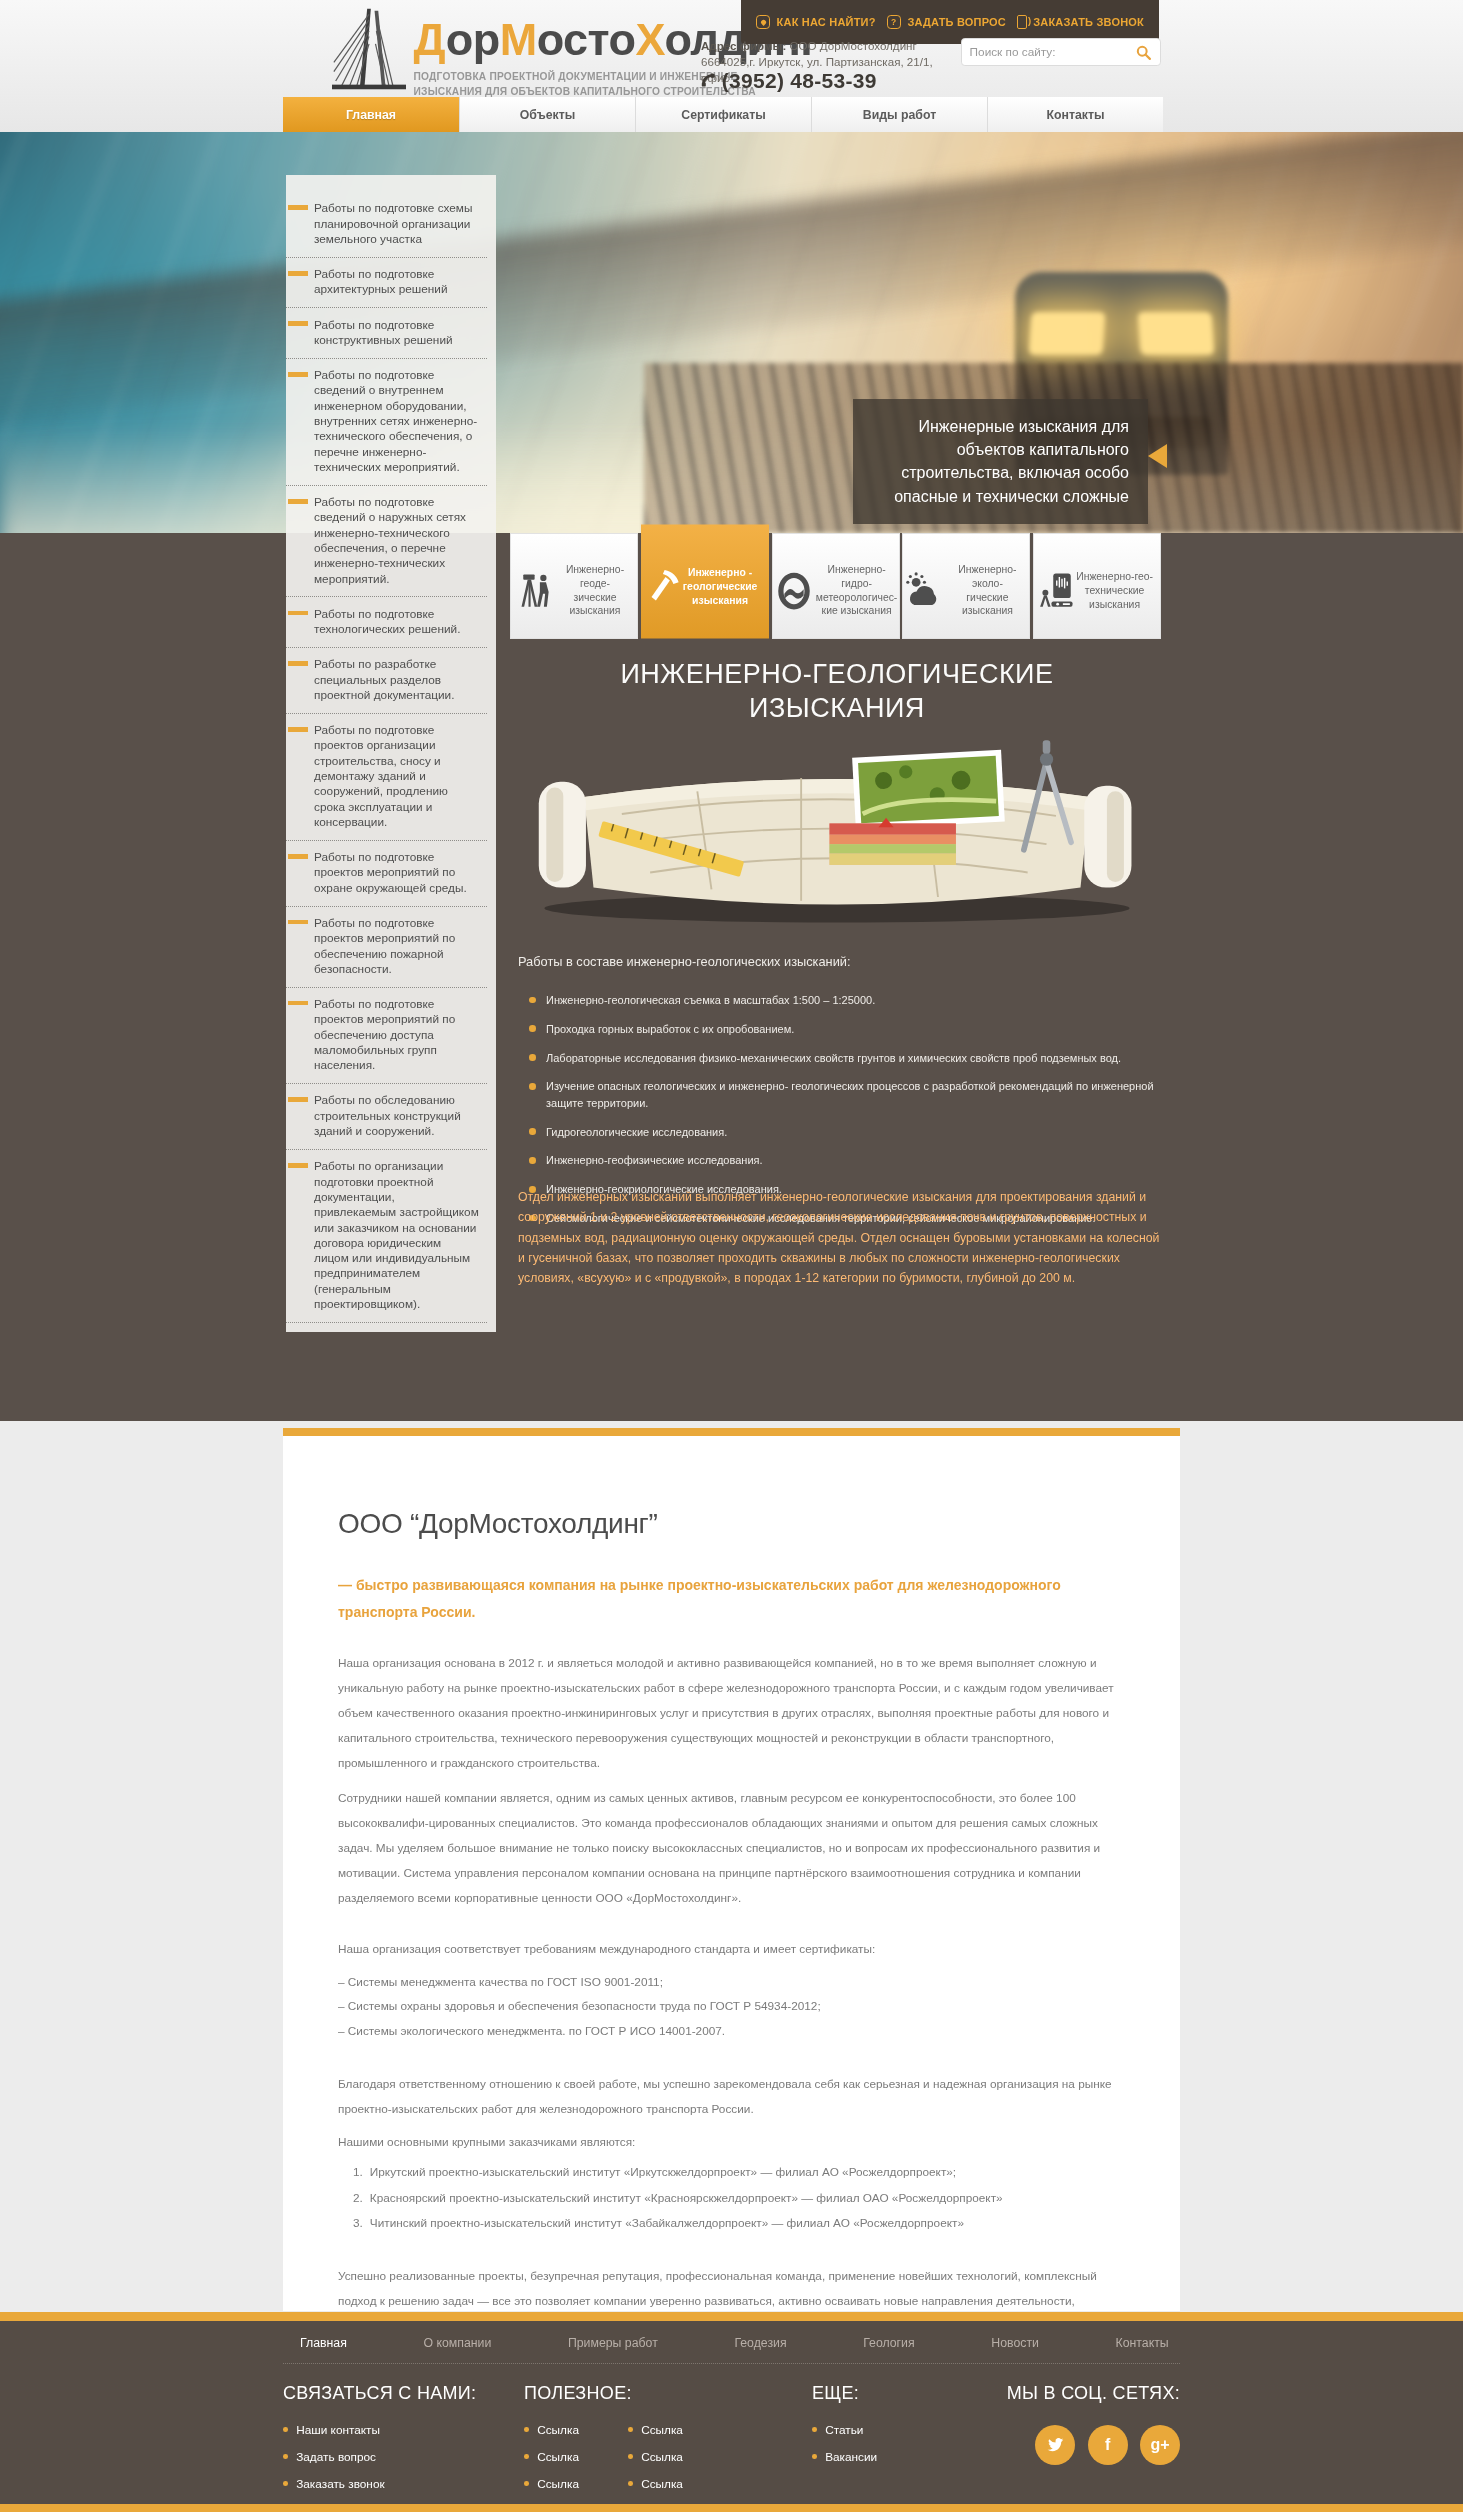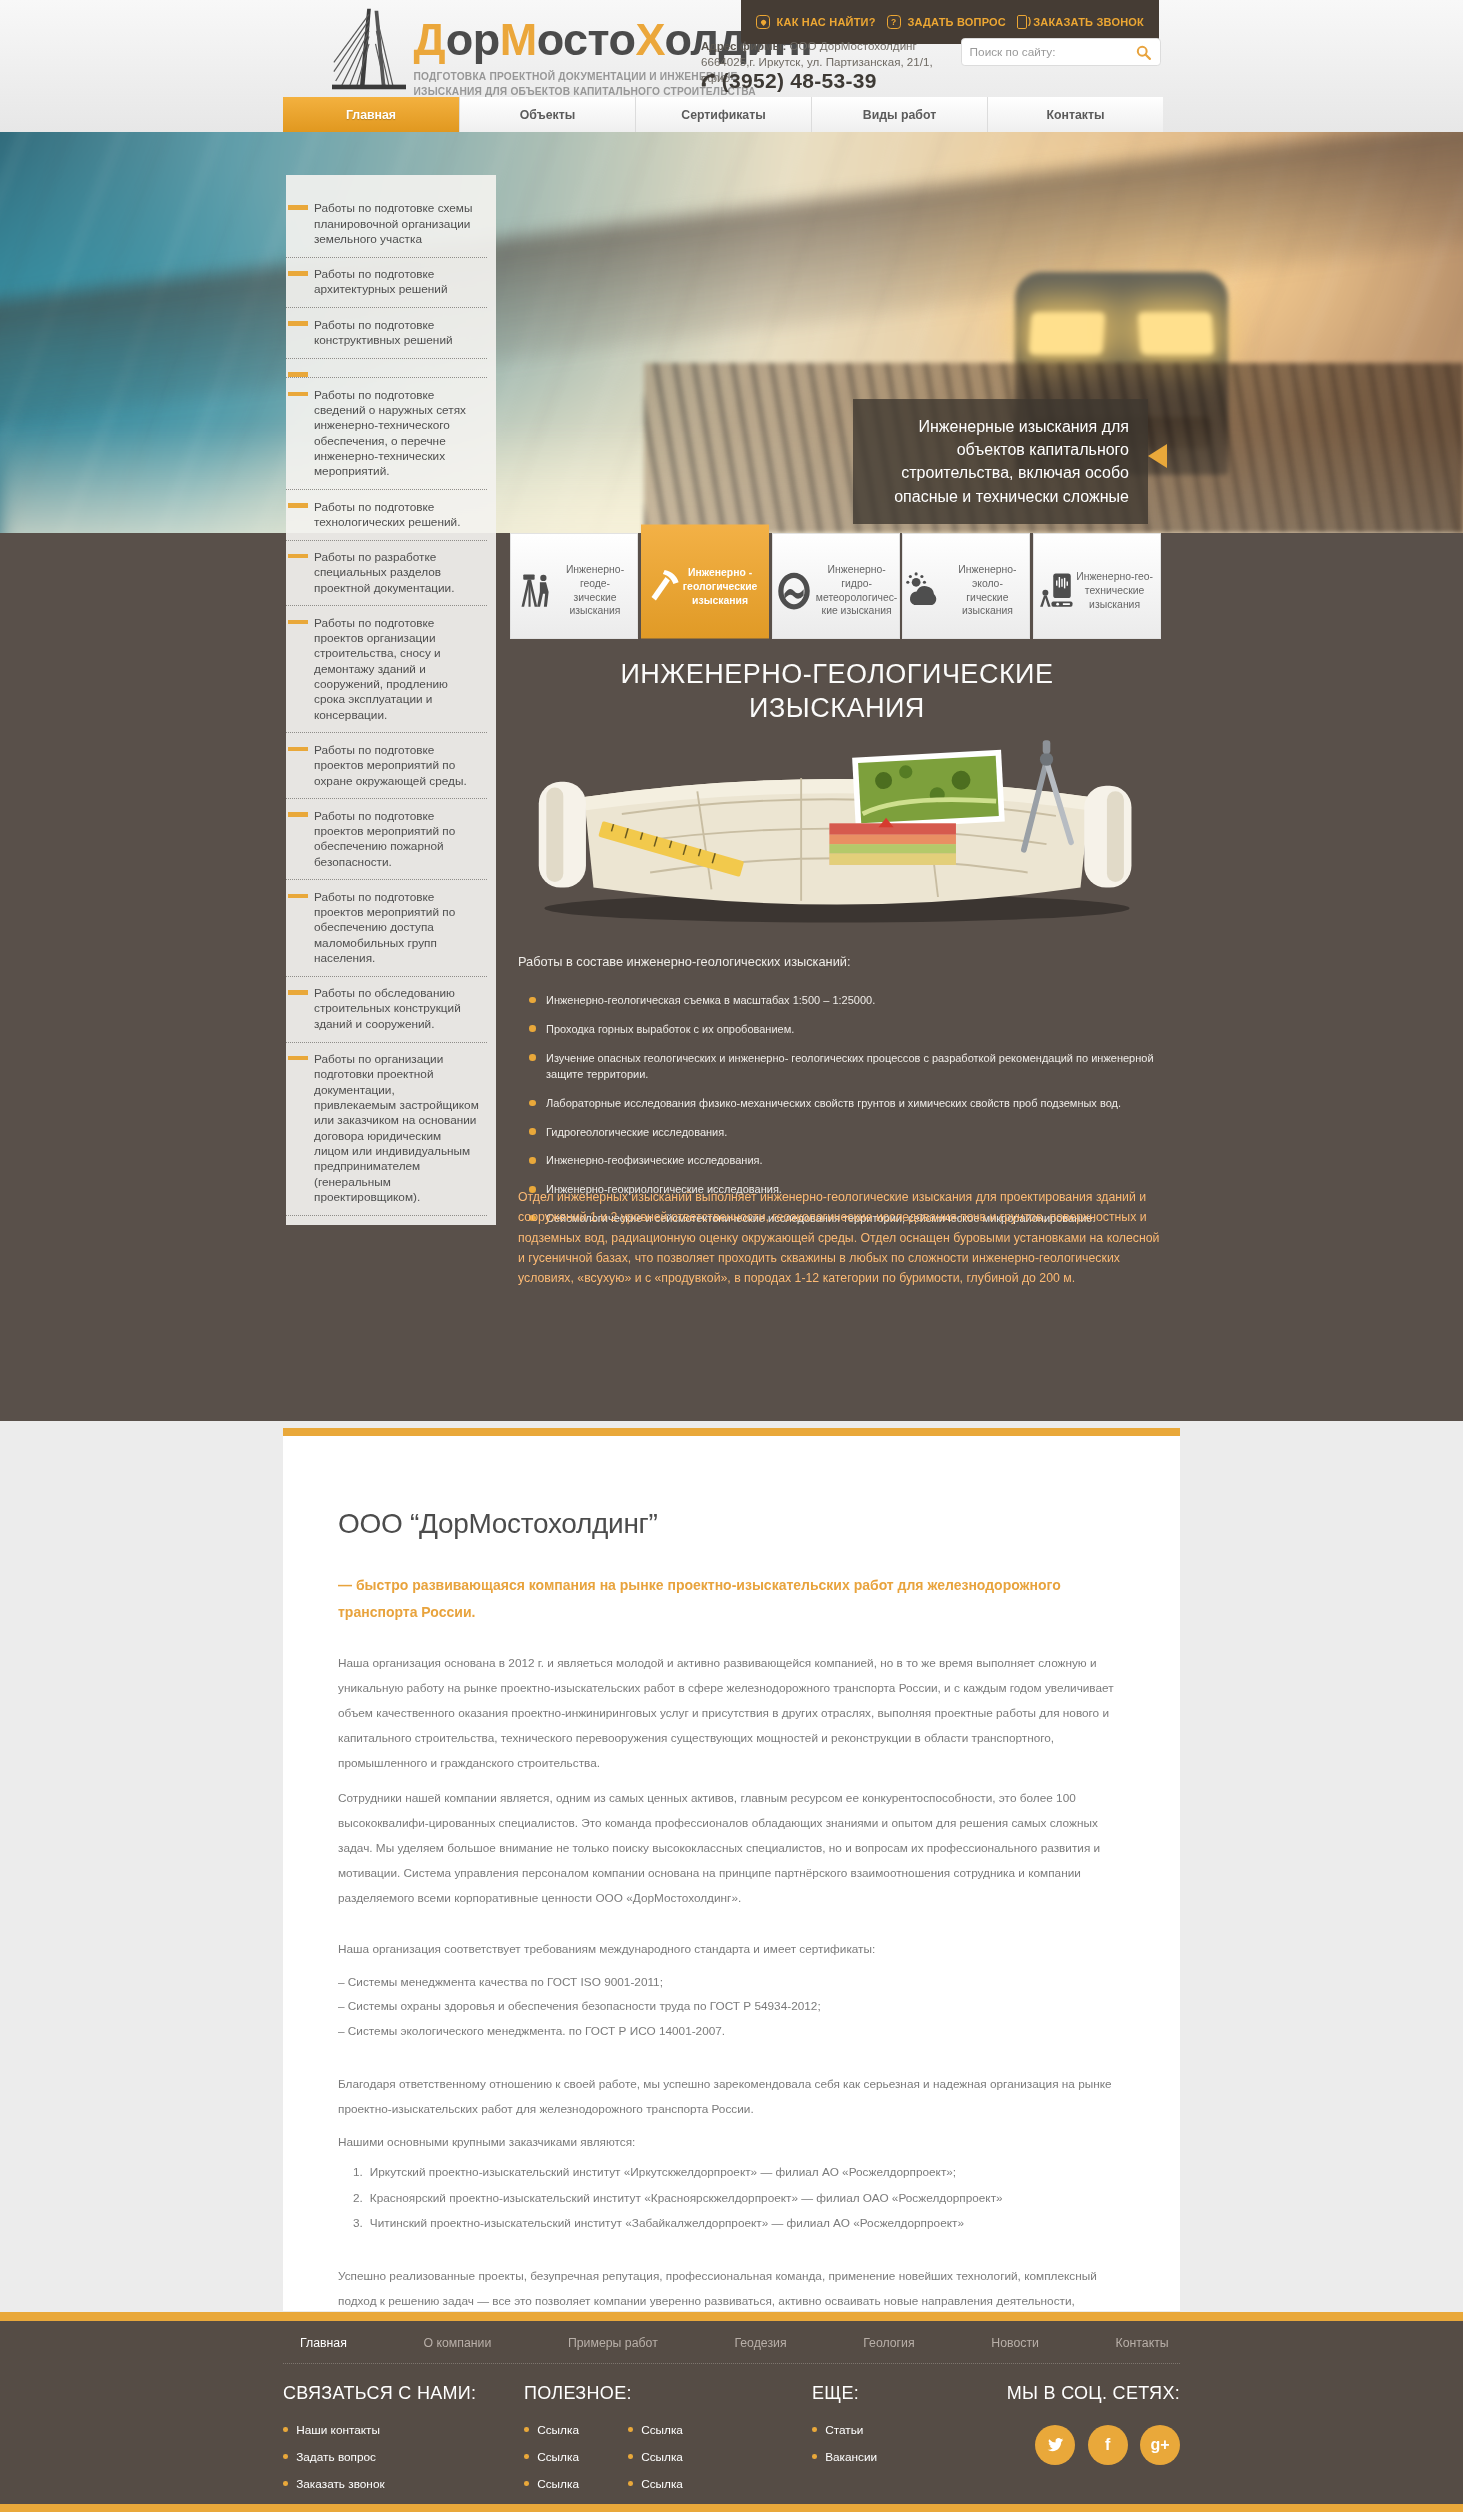--- a/index.html
+++ b/index.html
@@ -381,35 +381,35 @@
         <path d="M560 34 L586 120" stroke="#b7bcc2" stroke-width="6" stroke-linecap="round"></path>
         <circle cx="560" cy="32" r="7" fill="#6f7479"></circle>
         <rect x="556" y="12" width="8" height="14" rx="3" fill="#8d9298"></rect>
       </g>
     </svg>
 
     <div class="list-heading">Работы в составе инженерно-геологических изысканий:</div>
     <ul class="geo-list">
       <li>Инженерно-геологическая съемка в масштабах 1:500 – 1:25000.</li>
       <li>Проходка горных выработок с их опробованием.</li>
+      <li>Лабораторные исследования физико-механических свойств грунтов и химических свойств проб подземных вод.</li>
       <li>Изучение опасных геологических и инженерно- геологических процессов с разработкой рекомендаций по инженерной защите территории.</li>
-      <li>Лабораторные исследования физико-механических свойств грунтов и химических свойств проб подземных вод.</li>
       <li>Гидрогеологические исследования.</li>
       <li>Инженерно-геофизические исследования.</li>
       <li>Инженерно-геокриологические исследования.</li>
       <li>Сейсмологические и сейсмотектонические  исследования  территории, сейсмическое микрорайонирование.</li>
     </ul>
     <div class="band-par">Отдел инженерных изысканий выполняет инженерно-геологические изыскания для проектирования зданий и сооружений 1 и 2 уровней ответственности, геоэкологические исследования почв и грунтов, поверхностных и подземных вод, радиационную оценку окружающей среды. Отдел оснащен буровыми установками на колесной и гусеничной базах, что позволяет проходить скважины в любых по сложности инженерно-геологических условиях, «всухую» и с «продувкой»,  в породах 1-12 категории по буримости, глубиной до 200 м.</div>
   </div>
 
   <div class="sidebar">
     <div class="sb-item"><span class="dash"></span><span>Работы по подготовке схемы планировочной организации земельного участка</span></div>
     <div class="sb-item"><span class="dash"></span><span>Работы по подготовке архитектурных решений</span></div>
     <div class="sb-item"><span class="dash"></span><span>Работы по подготовке конструктивных решений</span></div>
-    <div class="sb-item"><span class="dash"></span></div>
+    <div class="sb-item"><span class="dash"></span><span>Работы по подготовке сведений о внутреннем инженерном оборудовании, внутренних сетях инженерно-технического обеспечения, о перечне инженерно-технических мероприятий.</span></div>
     <div class="sb-item"><span class="dash"></span><span>Работы по подготовке сведений о наружных сетях инженерно-технического обеспечения, о перечне инженерно-технических мероприятий.</span></div>
     <div class="sb-item"><span class="dash"></span><span>Работы по подготовке технологических решений.</span></div>
     <div class="sb-item"><span class="dash"></span><span>Работы по разработке специальных разделов проектной документации.</span></div>
     <div class="sb-item"><span class="dash"></span><span>Работы по подготовке проектов организации строительства, сносу и демонтажу зданий и сооружений, продлению срока эксплуатации и консервации.</span></div>
     <div class="sb-item"><span class="dash"></span><span>Работы по подготовке проектов мероприятий по охране окружающей среды.</span></div>
     <div class="sb-item"><span class="dash"></span><span>Работы по подготовке проектов мероприятий по обеспечению пожарной безопасности.</span></div>
     <div class="sb-item"><span class="dash"></span><span>Работы по подготовке проектов мероприятий по обеспечению доступа маломобильных групп населения.</span></div>
     <div class="sb-item"><span class="dash"></span><span>Работы по обследованию строительных конструкций зданий и сооружений.</span></div>
     <div class="sb-item"><span class="dash"></span><span>Работы по организации подготовки проектной документации, привлекаемым застройщиком или заказчиком на основании договора юридическим лицом или индивидуальным предпринимателем (генеральным проектировщиком).</span></div>
   </div>

